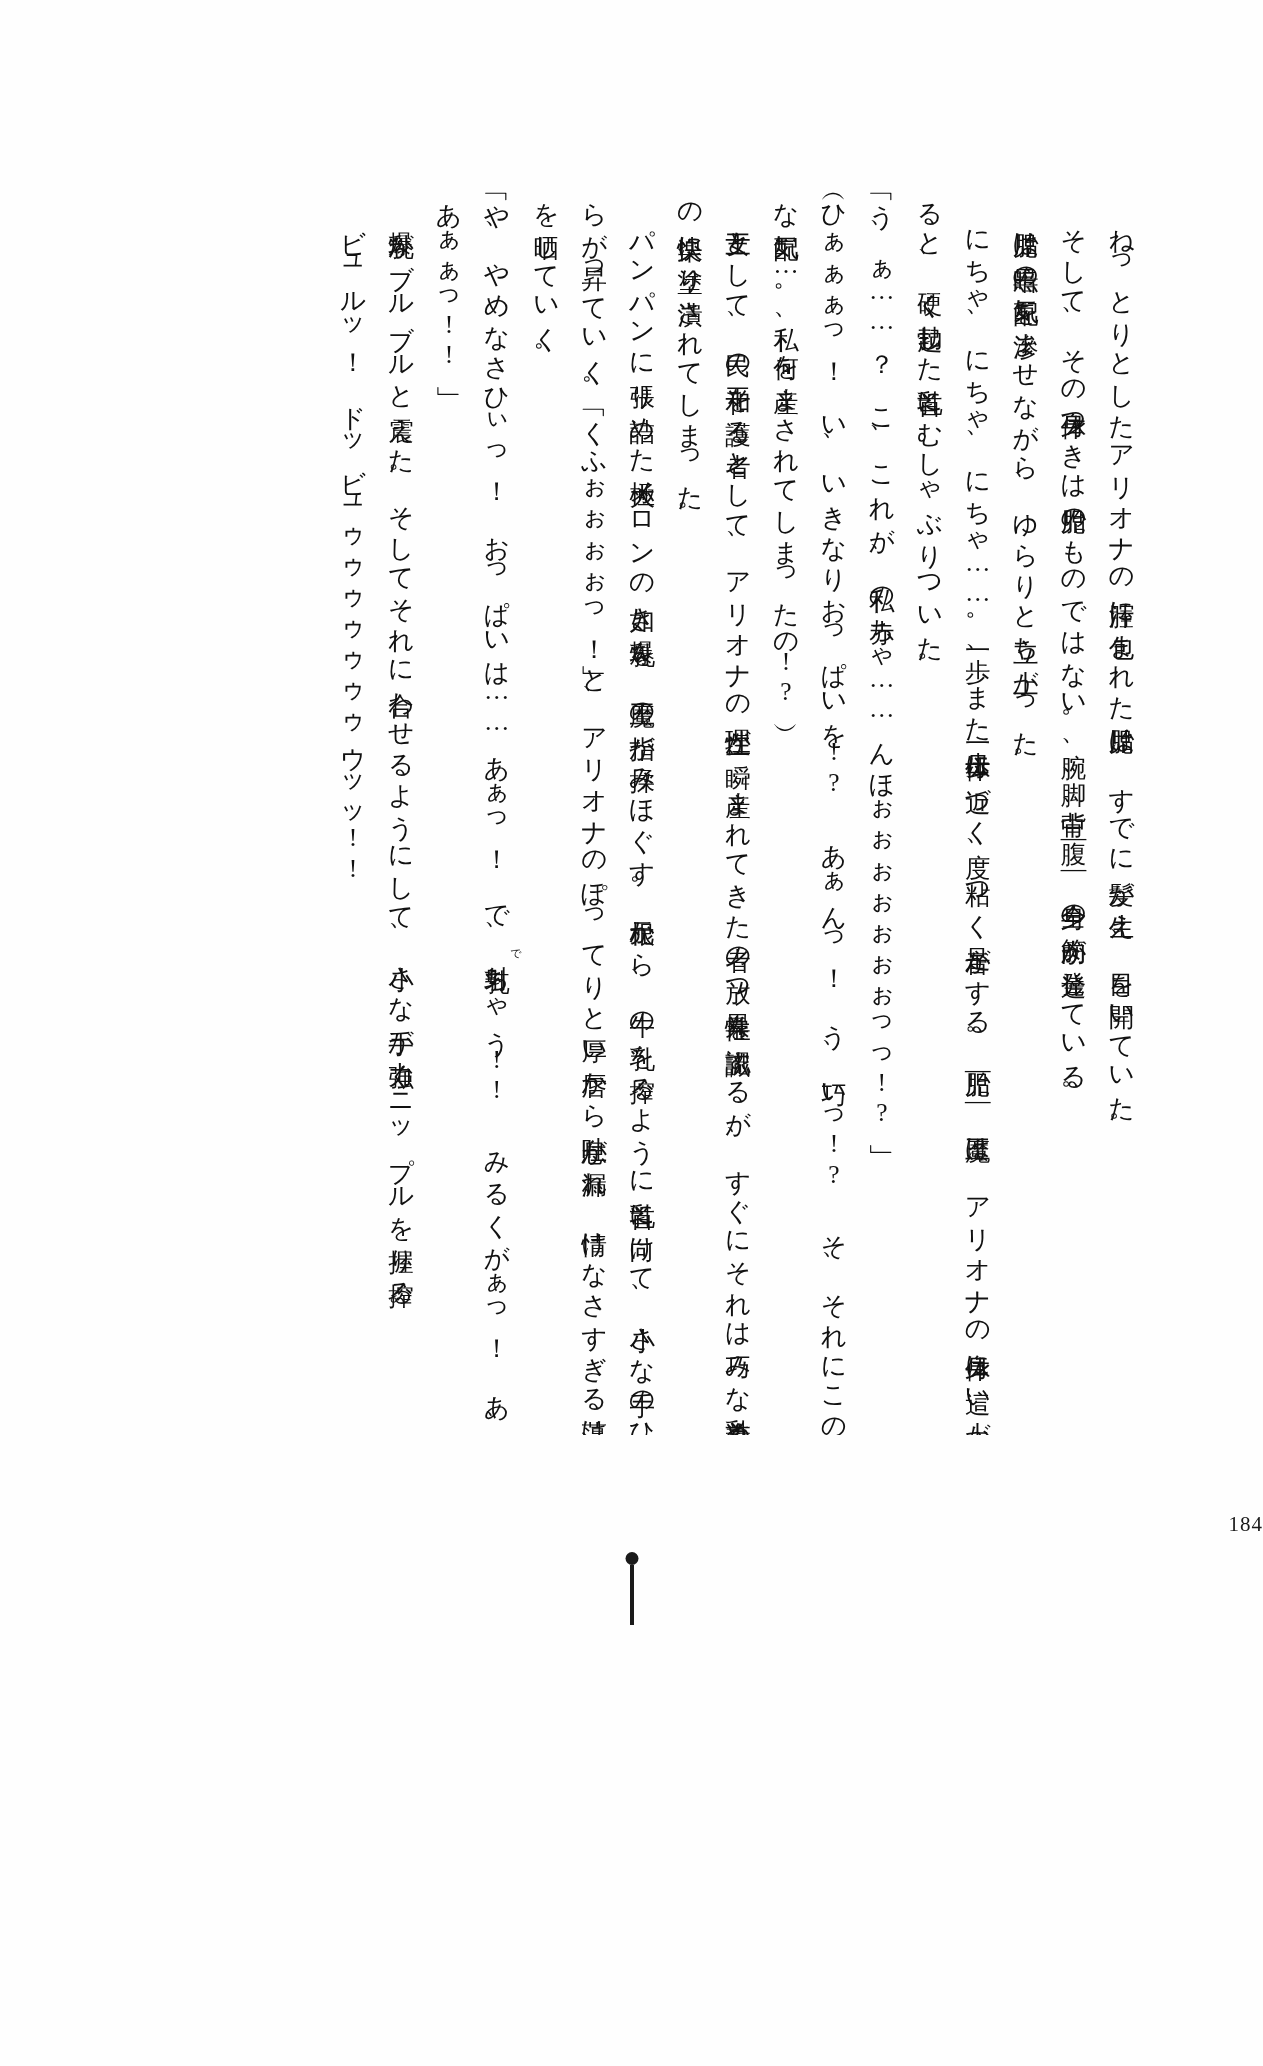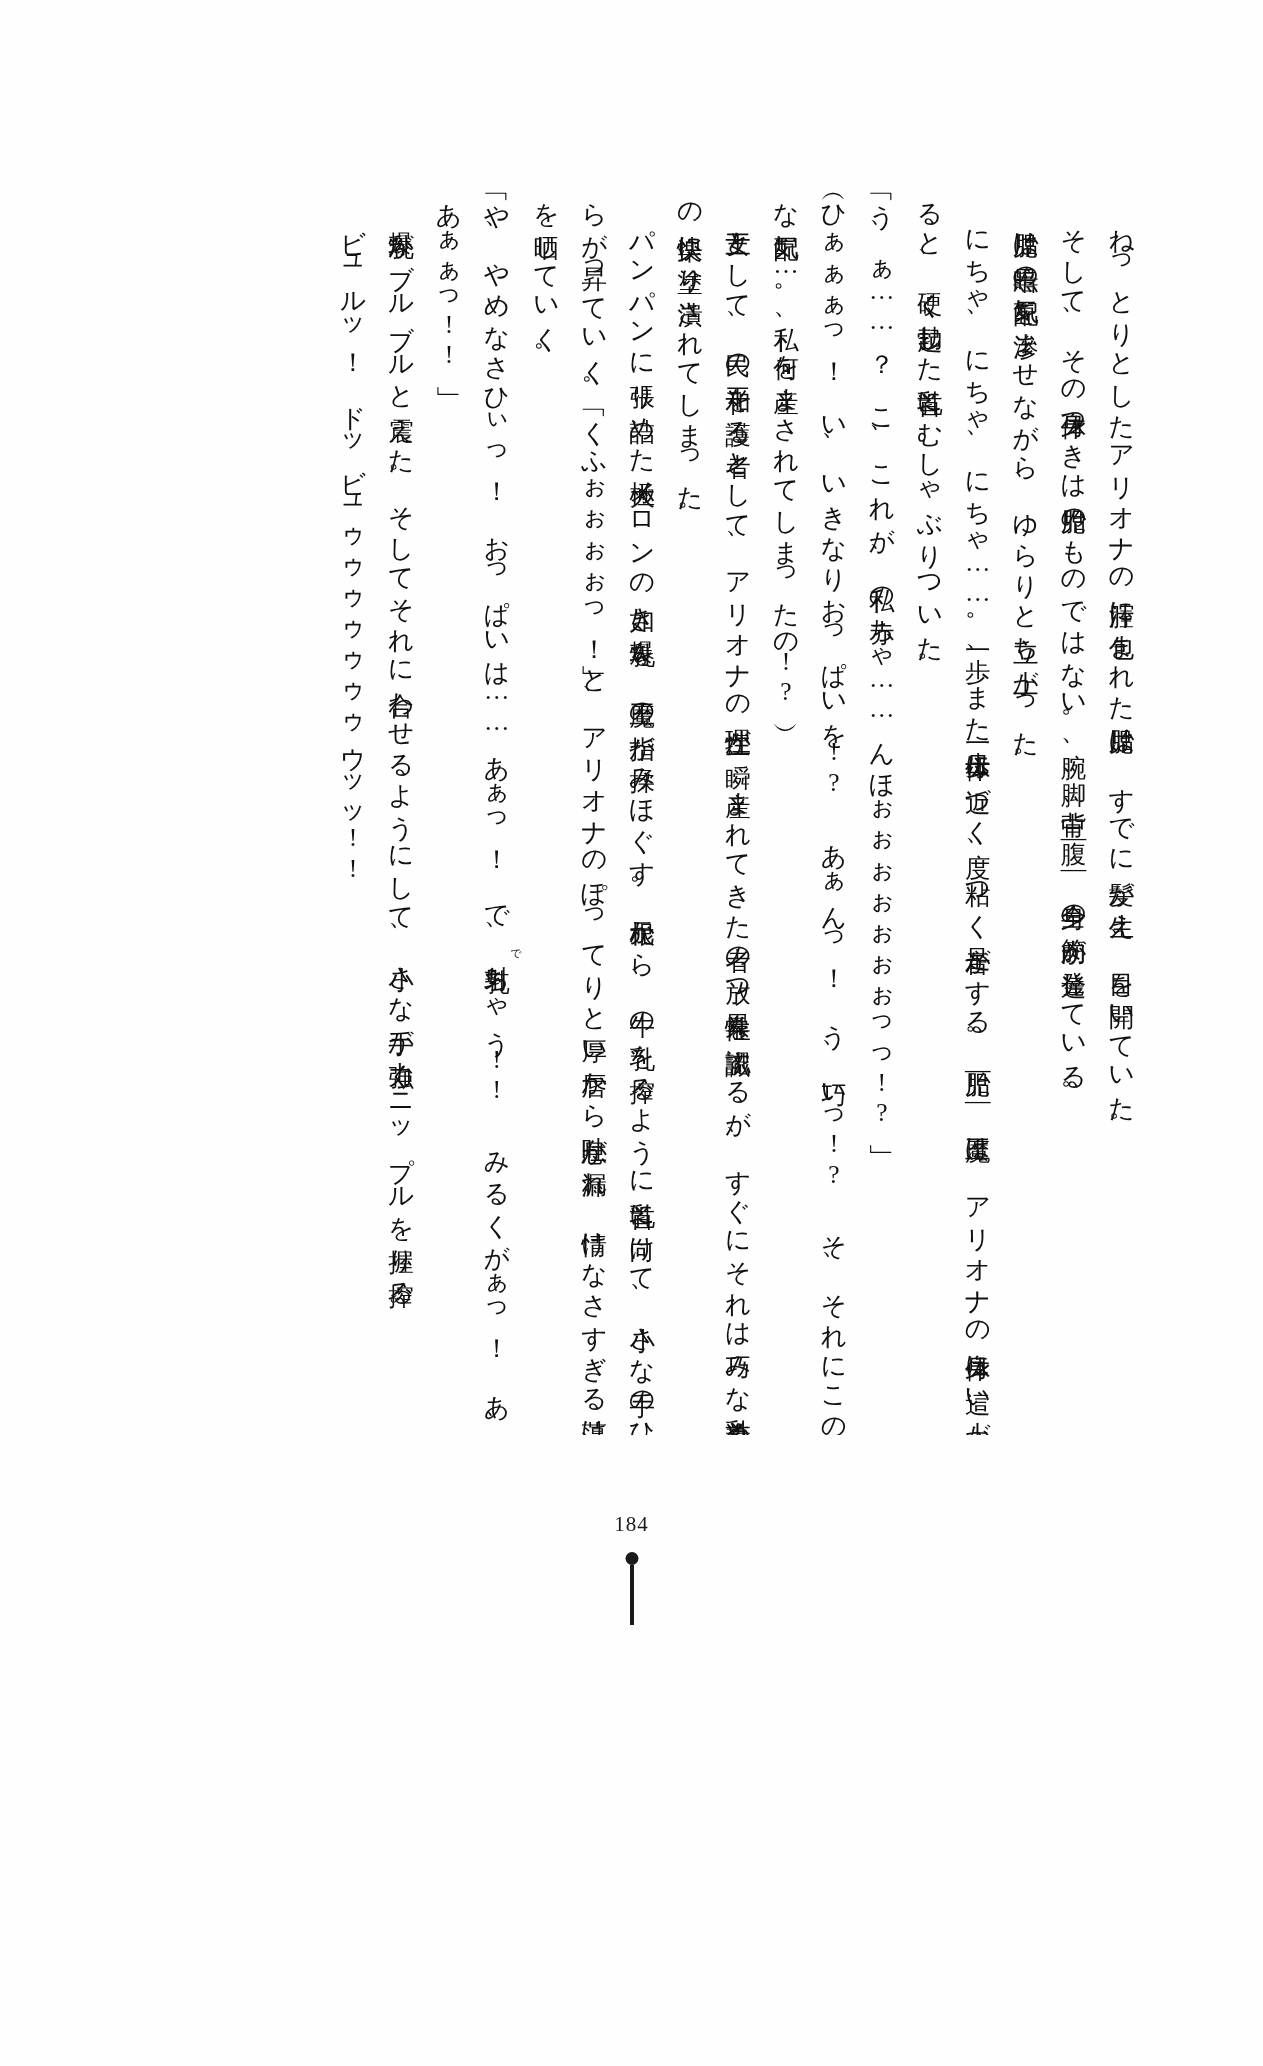--- a/index.html
+++ b/index.html
@@ -55,21 +55,21 @@
   rt {
     font-size: 11px;
     letter-spacing: 0;
   }
 
   .page-number {
     position: absolute;
     left: 0;
     right: 0;
     top: 1512px;
-    text-align: center;
+    text-align: right;
     font-size: 21px;
     letter-spacing: 1px;
     font-family: "Liberation Serif", "DejaVu Serif", serif;
     color: #1a1a1a;
   }
 
   .footer-mark {
     position: absolute;
     left: 50%;
     top: 1552px;

